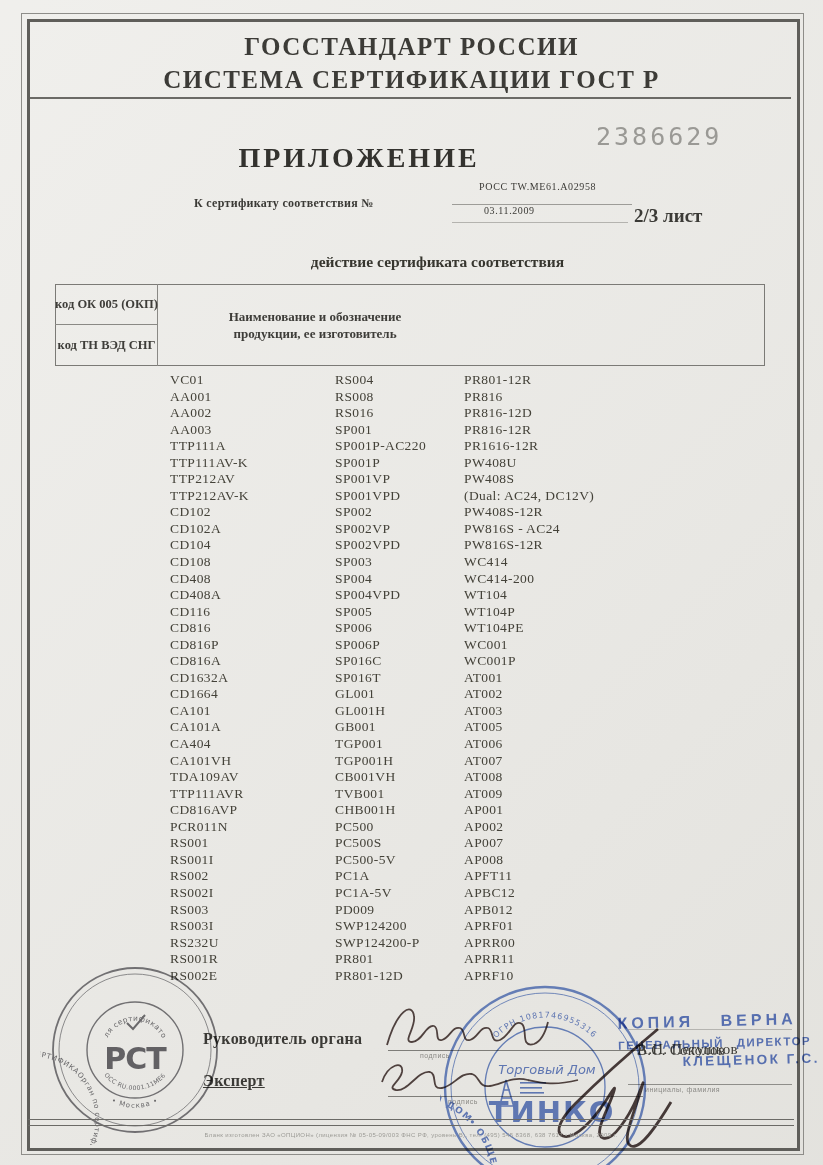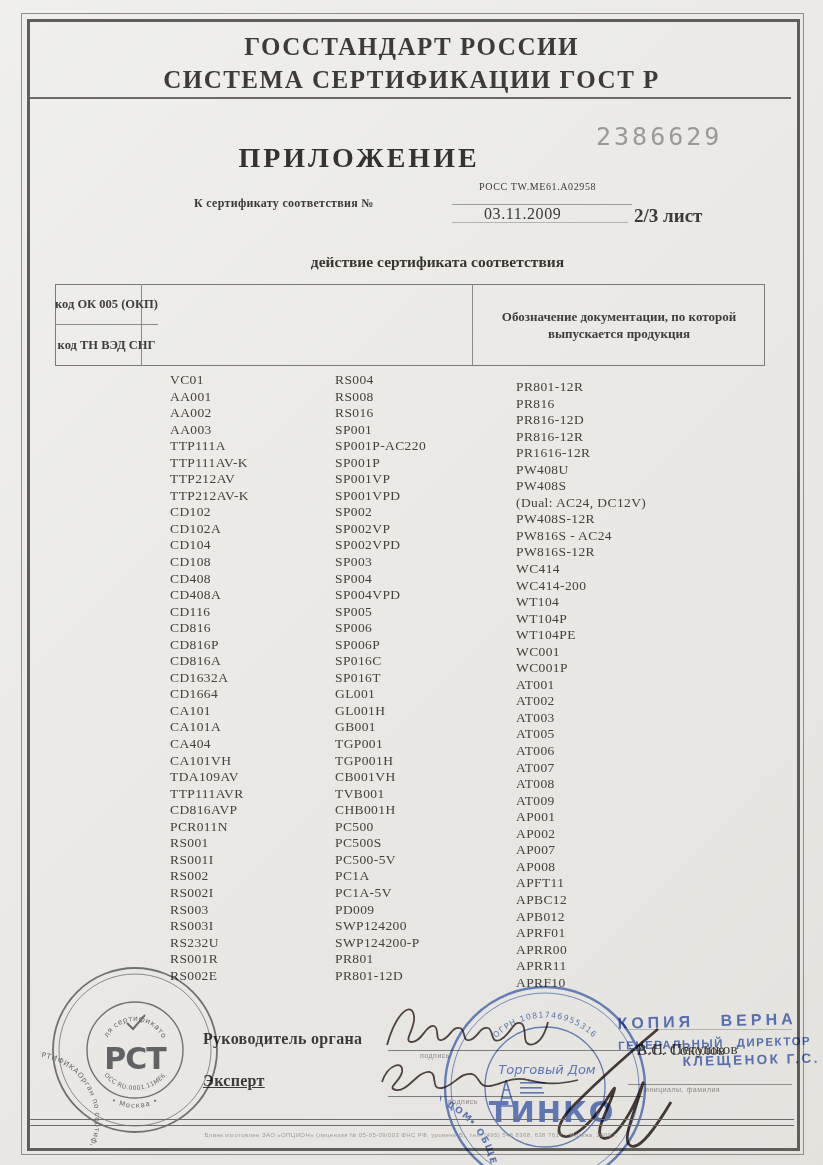--- a/index.html
+++ b/index.html
@@ -20,41 +20,41 @@
        font-size:25px;letter-spacing:1.5px;color:#3c3b37;line-height:33px;}
   .serial{left:596px;top:122px;font-family:"DejaVu Sans Mono",monospace;
           font-size:25px;letter-spacing:3px;color:#9a9995;}
   .title{left:0;top:142px;width:718px;text-align:center;font-weight:bold;
          font-size:28px;letter-spacing:3px;color:#33322e;}
   .cert-label{left:194px;top:196px;font-size:12px;font-weight:600;color:#3b3a36;letter-spacing:.3px;}
   .cert-number{left:479px;top:181px;font-size:10px;color:#3b3a36;letter-spacing:.6px;}
   .cert-line{border-top:1px solid #9d9c98;height:0;}
   .cert-line.l1{left:452px;top:204px;width:180px;}
   .cert-line.l2{left:452px;top:222px;width:176px;border-top-color:#b4b3af;}
-  .cert-date{left:484px;top:205px;font-size:16px;color:#3b3a36;letter-spacing:.6px;}
+  .cert-date{left:484px;top:205px;font-size:10px;color:#3b3a36;letter-spacing:.6px;}
   .cert-sheet{left:634px;top:205px;font-size:19px;color:#3b3a36;font-weight:bold;}
   .subtitle{left:0;width:823px;text-align:center;font-weight:bold;font-size:15.5px;color:#37362f;}
   .subtitle.s1{top:231px;}
   .subtitle.s2{top:253px;padding-left:26px;}
   
   .thead{left:55px;top:284px;width:710px;height:82px;border:1.5px solid #7b7a76;box-sizing:border-box;}
-  .th-c1{left:55px;top:284px;width:87px;height:82px;box-sizing:border-box;border-right:1px solid #8a8985;}
+  .th-c1{left:55px;top:284px;width:103px;height:82px;box-sizing:border-box;border-right:1px solid #8a8985;}
   .th-c1 .cell{position:absolute;left:0;width:103px;height:41px;display:flex;align-items:center;
                justify-content:center;font-size:12.5px;font-weight:600;color:#3e3d39;}
   .th-c1 .cell.t{top:0;border-bottom:1px solid #8a8985;box-sizing:border-box;}
   .th-c1 .cell.b{top:41px;}
   .th-c2{left:158px;top:284px;width:314px;height:82px;display:flex;align-items:center;justify-content:center;}
   .th-c3{left:472px;top:284px;width:293px;height:82px;display:flex;align-items:center;justify-content:center;
          border-left:1px solid #8a8985;box-sizing:border-box;}
   .th-txt{width:235px;text-align:center;font-size:13px;font-weight:bold;color:#3e3d39;line-height:17px;}
   
   .codes{top:372px;font-size:13.5px;line-height:16.55px;color:#444239;letter-spacing:.4px;white-space:nowrap;}
   .codes.c1{left:170px;}
   .codes.c2{left:335px;}
-  .codes.c3{left:516px;margin-top:7px;}
+  .codes.c3{left:464px;}
   
   .sig-label{font-size:16px;font-weight:bold;color:#3b3a36;letter-spacing:.3px;}
   .lab-head{left:203px;top:1030px;}
   .lab-exp{left:203px;top:1072px;text-decoration:underline;}
   .sigline{border-top:1px solid #7e7d79;height:0;}
   .sl1{left:388px;top:1050px;width:255px;}
   .sl2{left:388px;top:1096px;width:255px;}
   .nameline1{left:628px;top:1029px;width:164px;border-top:1px solid #b5b4b0;height:0;}
   .nameline2{left:628px;top:1084px;width:164px;border-top:1px solid #8f8e8a;height:0;}
   .caption{font-size:7px;color:#8b8a86;letter-spacing:.5px;font-family:"Liberation Sans",sans-serif;}
@@ -107,22 +107,22 @@
   <div class="abs cert-line l2"></div>
   <div class="abs cert-sheet">2/3 лист</div>
 
   <div class="abs subtitle s2">действие сертификата соответствия</div>
 
   <div class="abs thead"></div>
   <div class="abs th-c1">
     <div class="cell t">код ОК 005 (ОКП)</div>
     <div class="cell b">код ТН ВЭД СНГ</div>
   </div>
-  <div class="abs th-c3">
-    <div class="th-txt">Обозначение документации, по которой выпускается продукция</div>
+  <div class="abs th-c2">
+    <div class="th-txt">Наименование и обозначение продукции, ее изготовитель</div>
   </div>
 
   <div class="abs codes c1">
       <div class="code-row">VC01</div>
       <div class="code-row">AA001</div>
       <div class="code-row">AA002</div>
       <div class="code-row">AA003</div>
       <div class="code-row">TTP111A</div>
       <div class="code-row">TTP111AV-K</div>
       <div class="code-row">TTP212AV</div>

